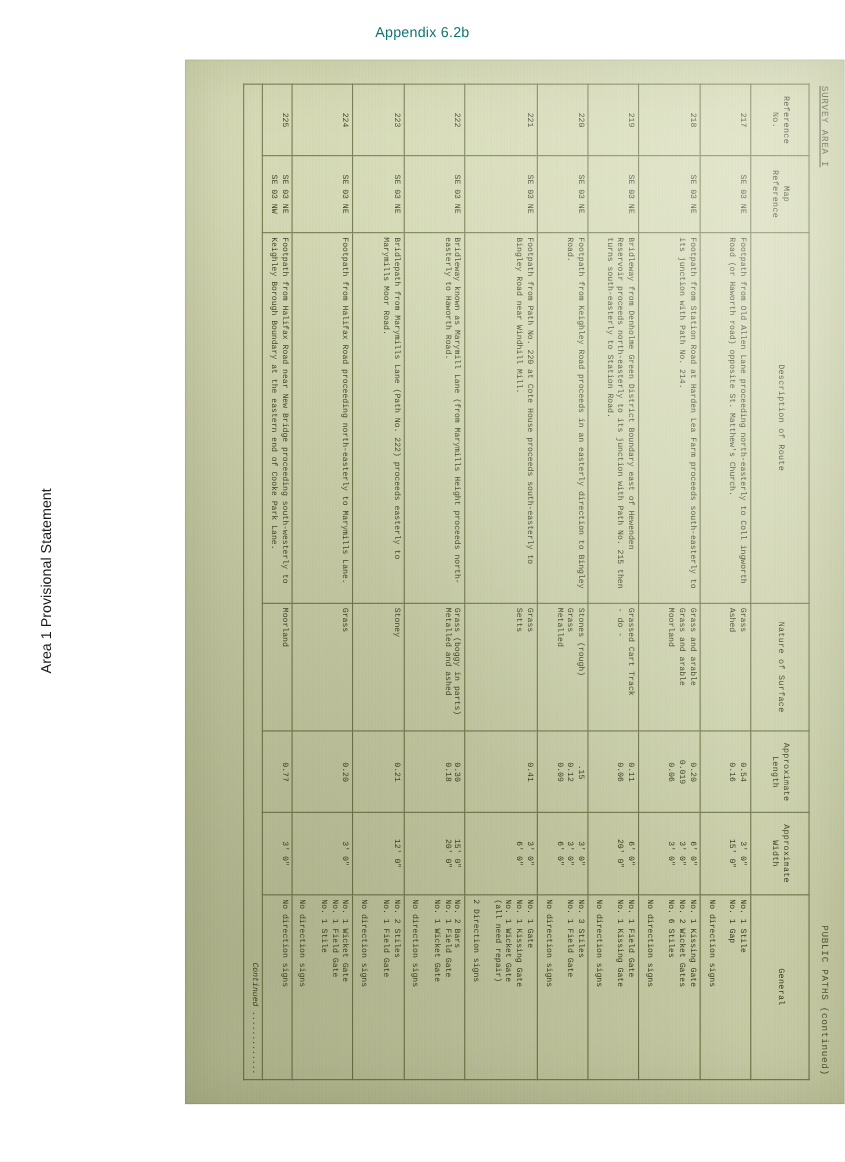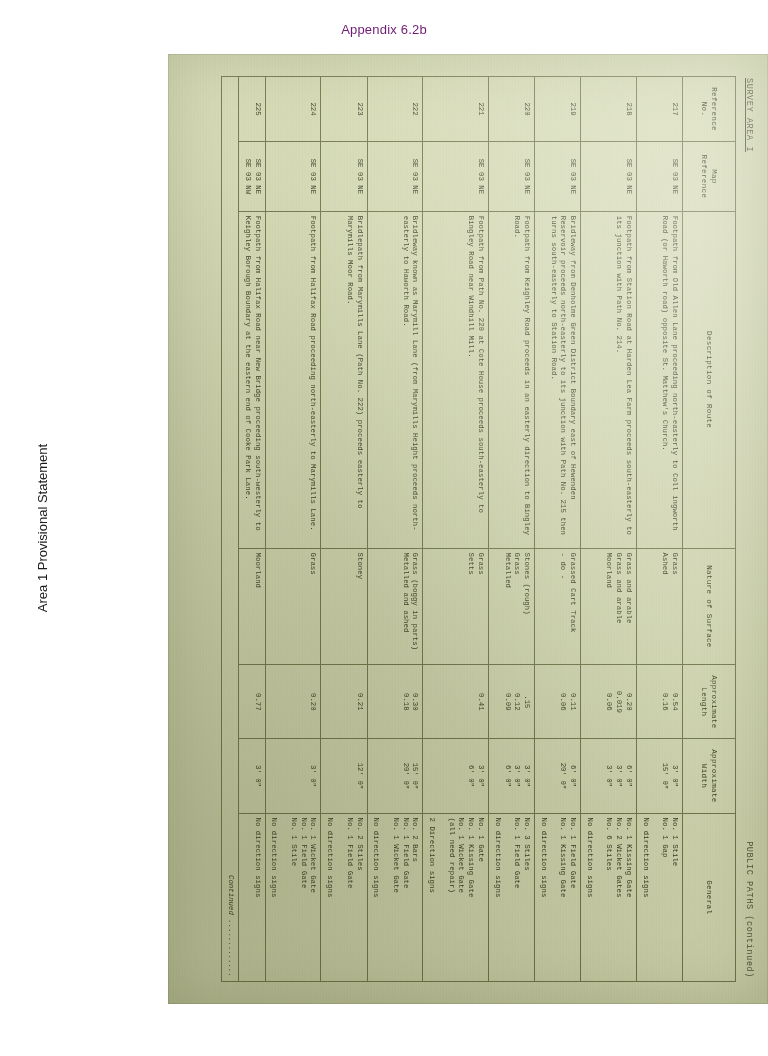--- a/index.html
+++ b/index.html
@@ -18,21 +18,21 @@
     background: #ffffff;
   }
   
   .appendix-label {
     position: absolute;
     top: 22px;
     left: 0;
     width: 768px;
     text-align: center;
     font-size: 13px;
-    color: #701a75;
+    color: #0f766e;
     letter-spacing: 0.2px;
   }
   .area-label {
     position: absolute;
     left: 42px;
     top: 528px;
     transform: translate(-50%, -50%) rotate(-90deg);
     transform-origin: center center;
     white-space: nowrap;
     font-size: 13px;

